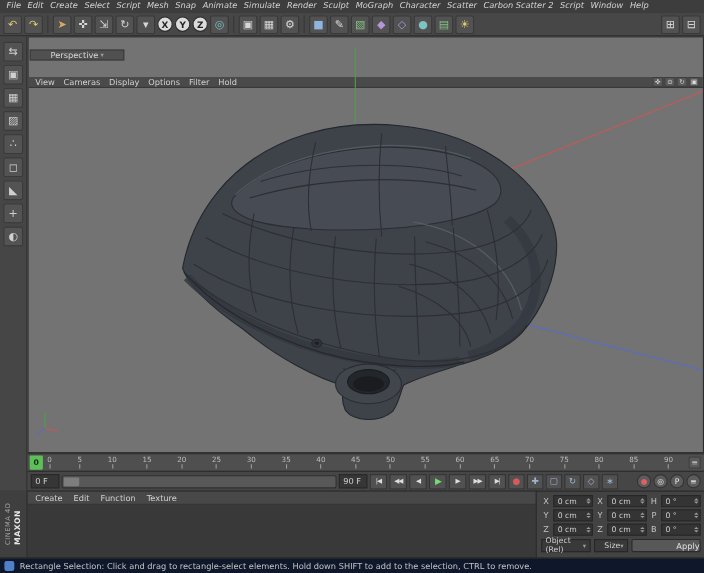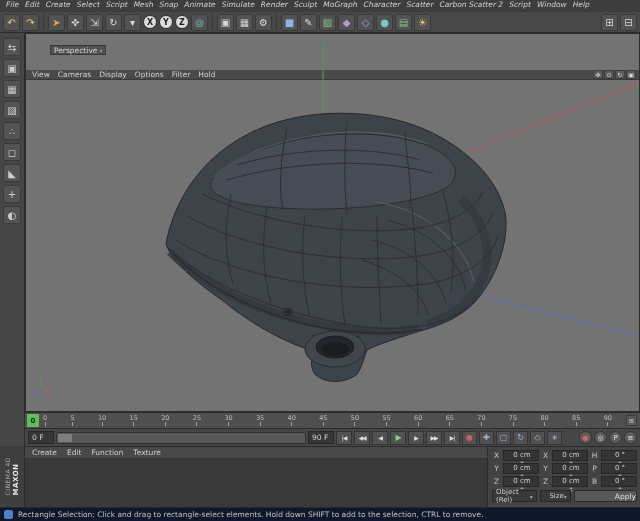--- a/index.html
+++ b/index.html
@@ -22,21 +22,21 @@
   
   .left-strip { position:absolute; left:0; top:33px; width:25px; height:413px; background:#464646; border-right:1px solid #2c2c2c; display:flex; flex-direction:column; align-items:center; gap:3px; padding-top:5px; }
   .mode-icon { width:18px; height:18px; background:#535353; border:1px solid #3a3a3a; border-radius:2px; display:flex; align-items:center; justify-content:center; font-size:10px; color:#cfcfcf; }
 
   
   .viewport { position:absolute; left:25px; top:33px; right:0; height:379px; background:#737373; border:1px solid #2c2c2c; overflow:hidden; }
   .vp-menu { position:absolute; top:0; left:0; right:0; height:10px; background:#4a4a4a; border-bottom:1px solid #383838; display:flex; align-items:center; gap:2px; padding:0 3px;margin-top:36px; }
   .vp-menu .vitem { font-size:7.5px; color:#d0d0d0; padding:0 3px; }
   .vp-menu .vp-nav { margin-left:auto; display:flex; gap:1px; }
   .vp-nav-icon { width:10px; height:9px; background:#5a5a5a; border:1px solid #3d3d3d; display:flex; align-items:center; justify-content:center; font-size:6px; color:#ddd; }
-  .vp-label { position:absolute; top:11px; left:1px; background:#505050; border:1px solid #3a3a3a; height:10px; display:flex; align-items:center; gap:2px; padding:0 3px; font-size:7.5px; color:#d6d6d6; z-index:5;margin-left:23px; }
+  .vp-label { position:absolute; top:11px; left:1px; background:#505050; border:1px solid #3a3a3a; height:10px; display:flex; align-items:center; gap:2px; padding:0 18px; font-size:7.5px; color:#d6d6d6; z-index:5; }
   .vp-canvas { position:absolute; top:10px; left:0; width:615px; height:369px; }
 
   
   .timeline { position:absolute; left:25px; right:0; top:412px; height:16px; background:#4f4f4f; border-top:1px solid #2c2c2c; }
   .ruler { position:absolute; left:18px; right:28px; top:1px; bottom:1px; display:flex; justify-content:space-between; align-items:flex-start; }
   .tick { display:flex; flex-direction:column; align-items:center; font-size:6.5px; color:#bdbdbd; line-height:8px; }
   .tick::after { content:""; width:1px; height:4px; background:#9c9c9c; }
   .playhead { position:absolute; left:2px; top:1px; width:12px; height:13px; background:#5fbe5a; color:#103410; font-size:7px; font-weight:bold; display:flex; align-items:center; justify-content:center; border-radius:1px; }
   .tl-right { position:absolute; right:3px; top:2px; display:flex; gap:2px; }
   .tl-icon { width:11px; height:11px; background:#5a5a5a; border:1px solid #3c3c3c; display:flex; align-items:center; justify-content:center; font-size:7px; color:#ccc; }
@@ -56,21 +56,21 @@
 
   
   .panel-left { position:absolute; left:25px; top:446px; width:462px; height:61px; background:#3e3e3e; border-top:1px solid #2a2a2a; }
   .mat-tabs { height:12px; background:#484848; border-bottom:1px solid #333; display:flex; align-items:center; gap:10px; padding:0 7px; }
   .mat-tabs .mtab { font-size:7.5px; color:#d0d0d0; }
   .mat-body { position:absolute; top:12px; left:0; right:0; bottom:0; background:#393939; }
 
   .panel-right { position:absolute; left:487px; top:446px; right:0; height:61px; background:#434343; border-top:1px solid #2a2a2a; border-left:1px solid #2a2a2a; padding:3px 3px 2px 4px; display:flex; flex-direction:column; gap:2px; }
   .coord-row { display:grid; grid-template-columns:9px 1fr 9px 1fr 9px 1fr; gap:2px; align-items:center; }
   .coord-label { font-size:7.5px; color:#c2c2c2; text-align:center; }
-  .coord-field { height:11px; background:#343434; border:1px solid #272727; display:flex; align-items:center; justify-content:space-between; padding:0 1px 0 3px; font-size:7px; color:#d0d0d0;flex-direction:column; }
+  .coord-field { height:11px; background:#343434; border:1px solid #272727; display:flex; align-items:center; justify-content:space-between; padding:0 1px 0 3px; font-size:7px; color:#d0d0d0; }
   .spin { display:flex; flex-direction:column; align-items:center; }
   .spin::before { content:""; width:0; height:0; border:2.5px solid transparent; border-bottom-color:#9a9a9a; margin-bottom:1px; }
   .spin::after  { content:""; width:0; height:0; border:2.5px solid transparent; border-top-color:#9a9a9a; }
   .coord-bottom { display:grid; grid-template-columns:1.3fr 0.9fr 0.9fr; gap:3px; margin-top:1px; }
   .dropdown { height:12px; background:#393939; border:1px solid #272727; display:flex; align-items:center; justify-content:flex-end; padding:0 3px; font-size:7px; color:#d0d0d0; }
   .dd-arrow { font-size:6px; color:#9a9a9a; }
   .apply-btn { height:12px; background:#585858; border:1px solid #2a2a2a; border-radius:2px; display:flex; align-items:center; justify-content:center; font-size:7.5px; color:#e0e0e0;padding-left:40px; }
 
   
   .logo { position:absolute; left:0; top:446px; width:25px; height:61px; background:#3f3f3f; border-right:1px solid #2c2c2c; display:flex; align-items:center; justify-content:center; }

